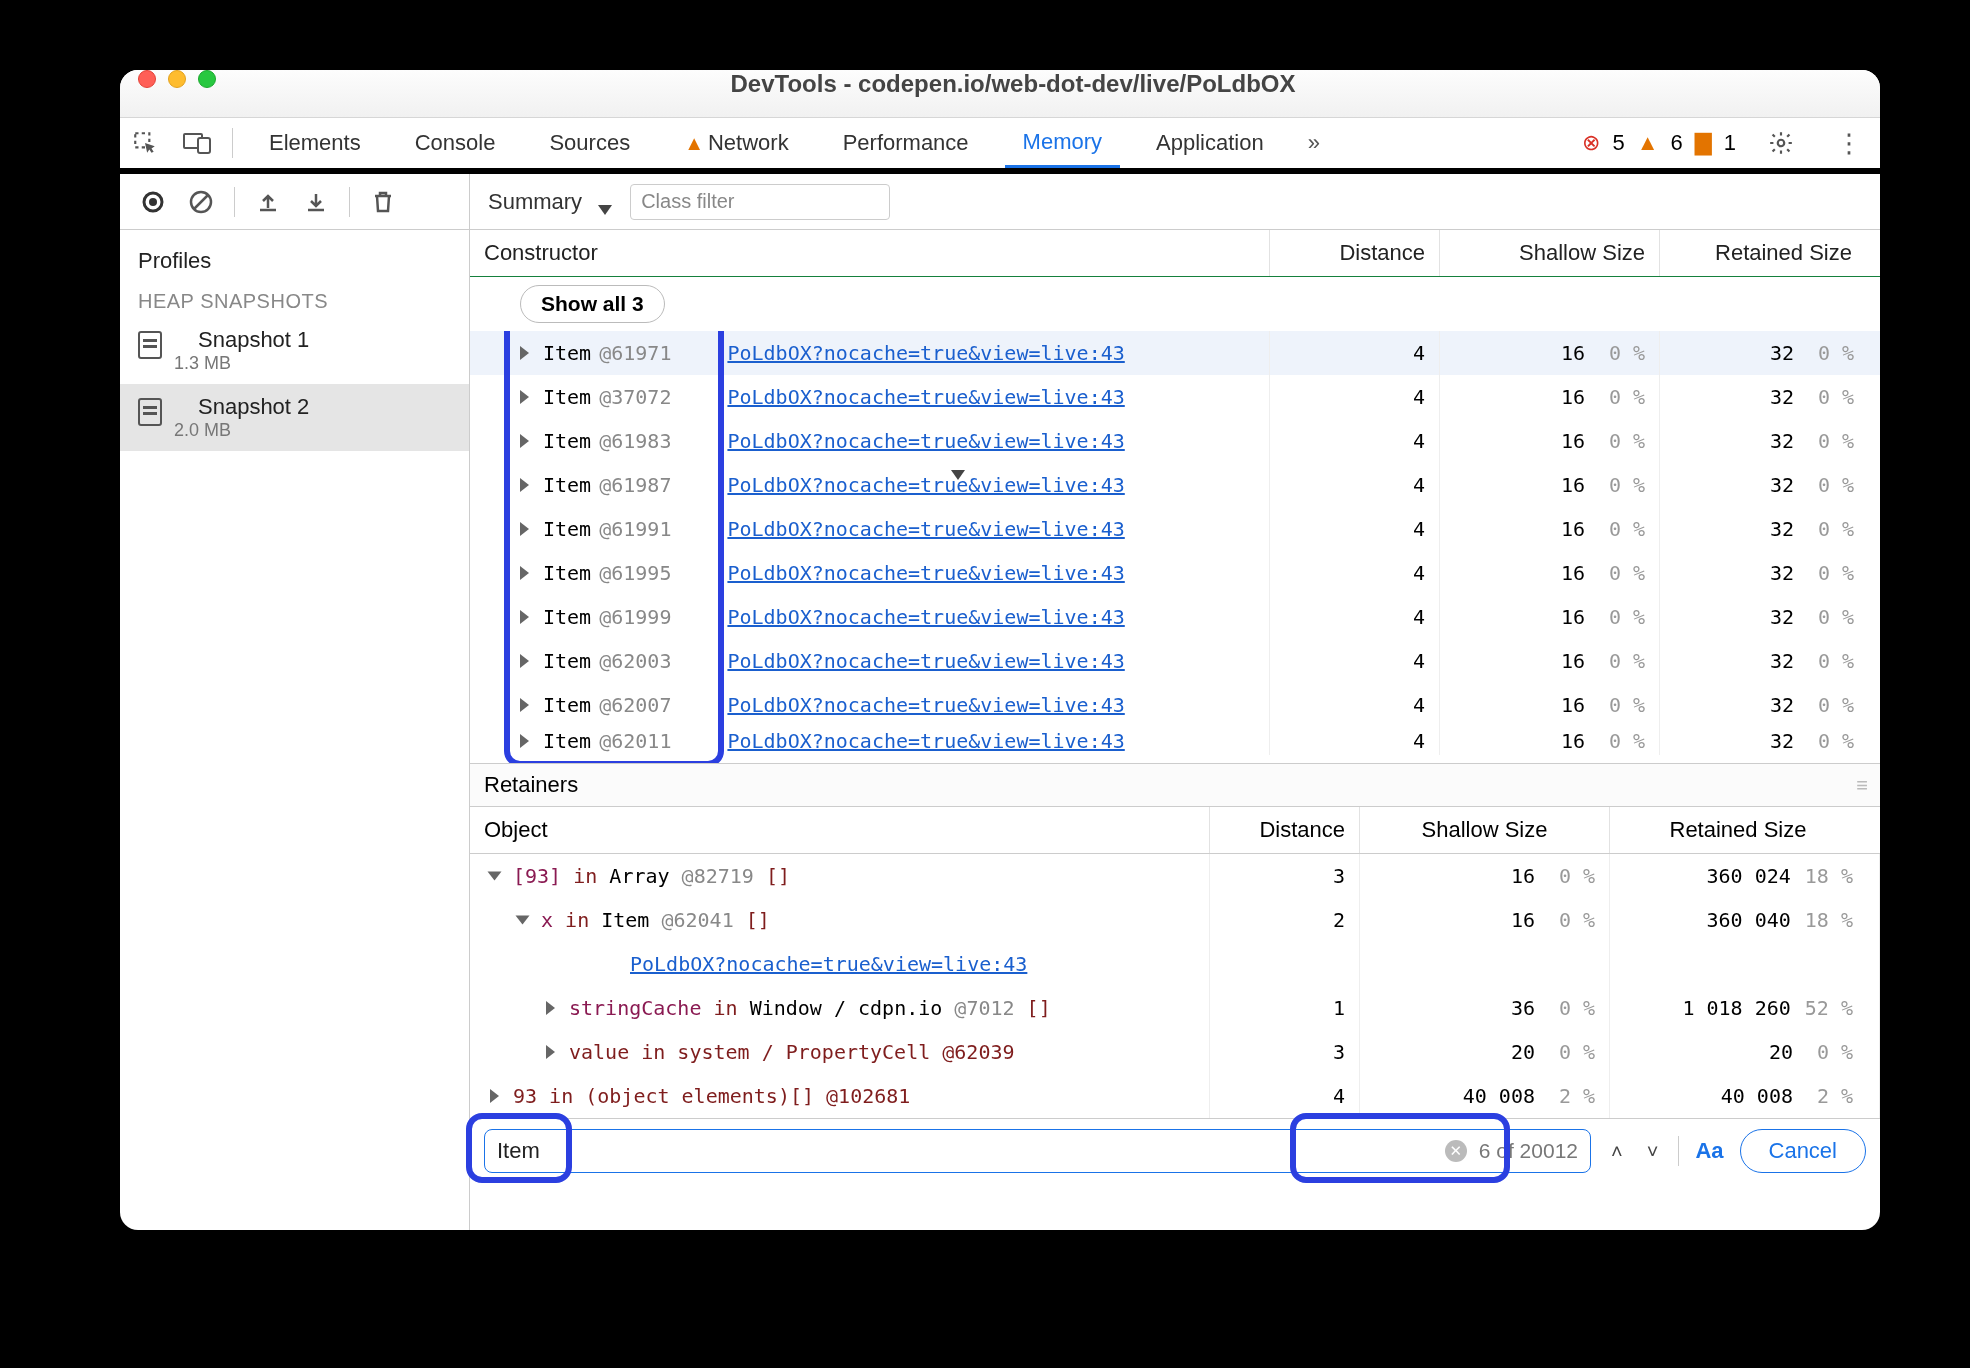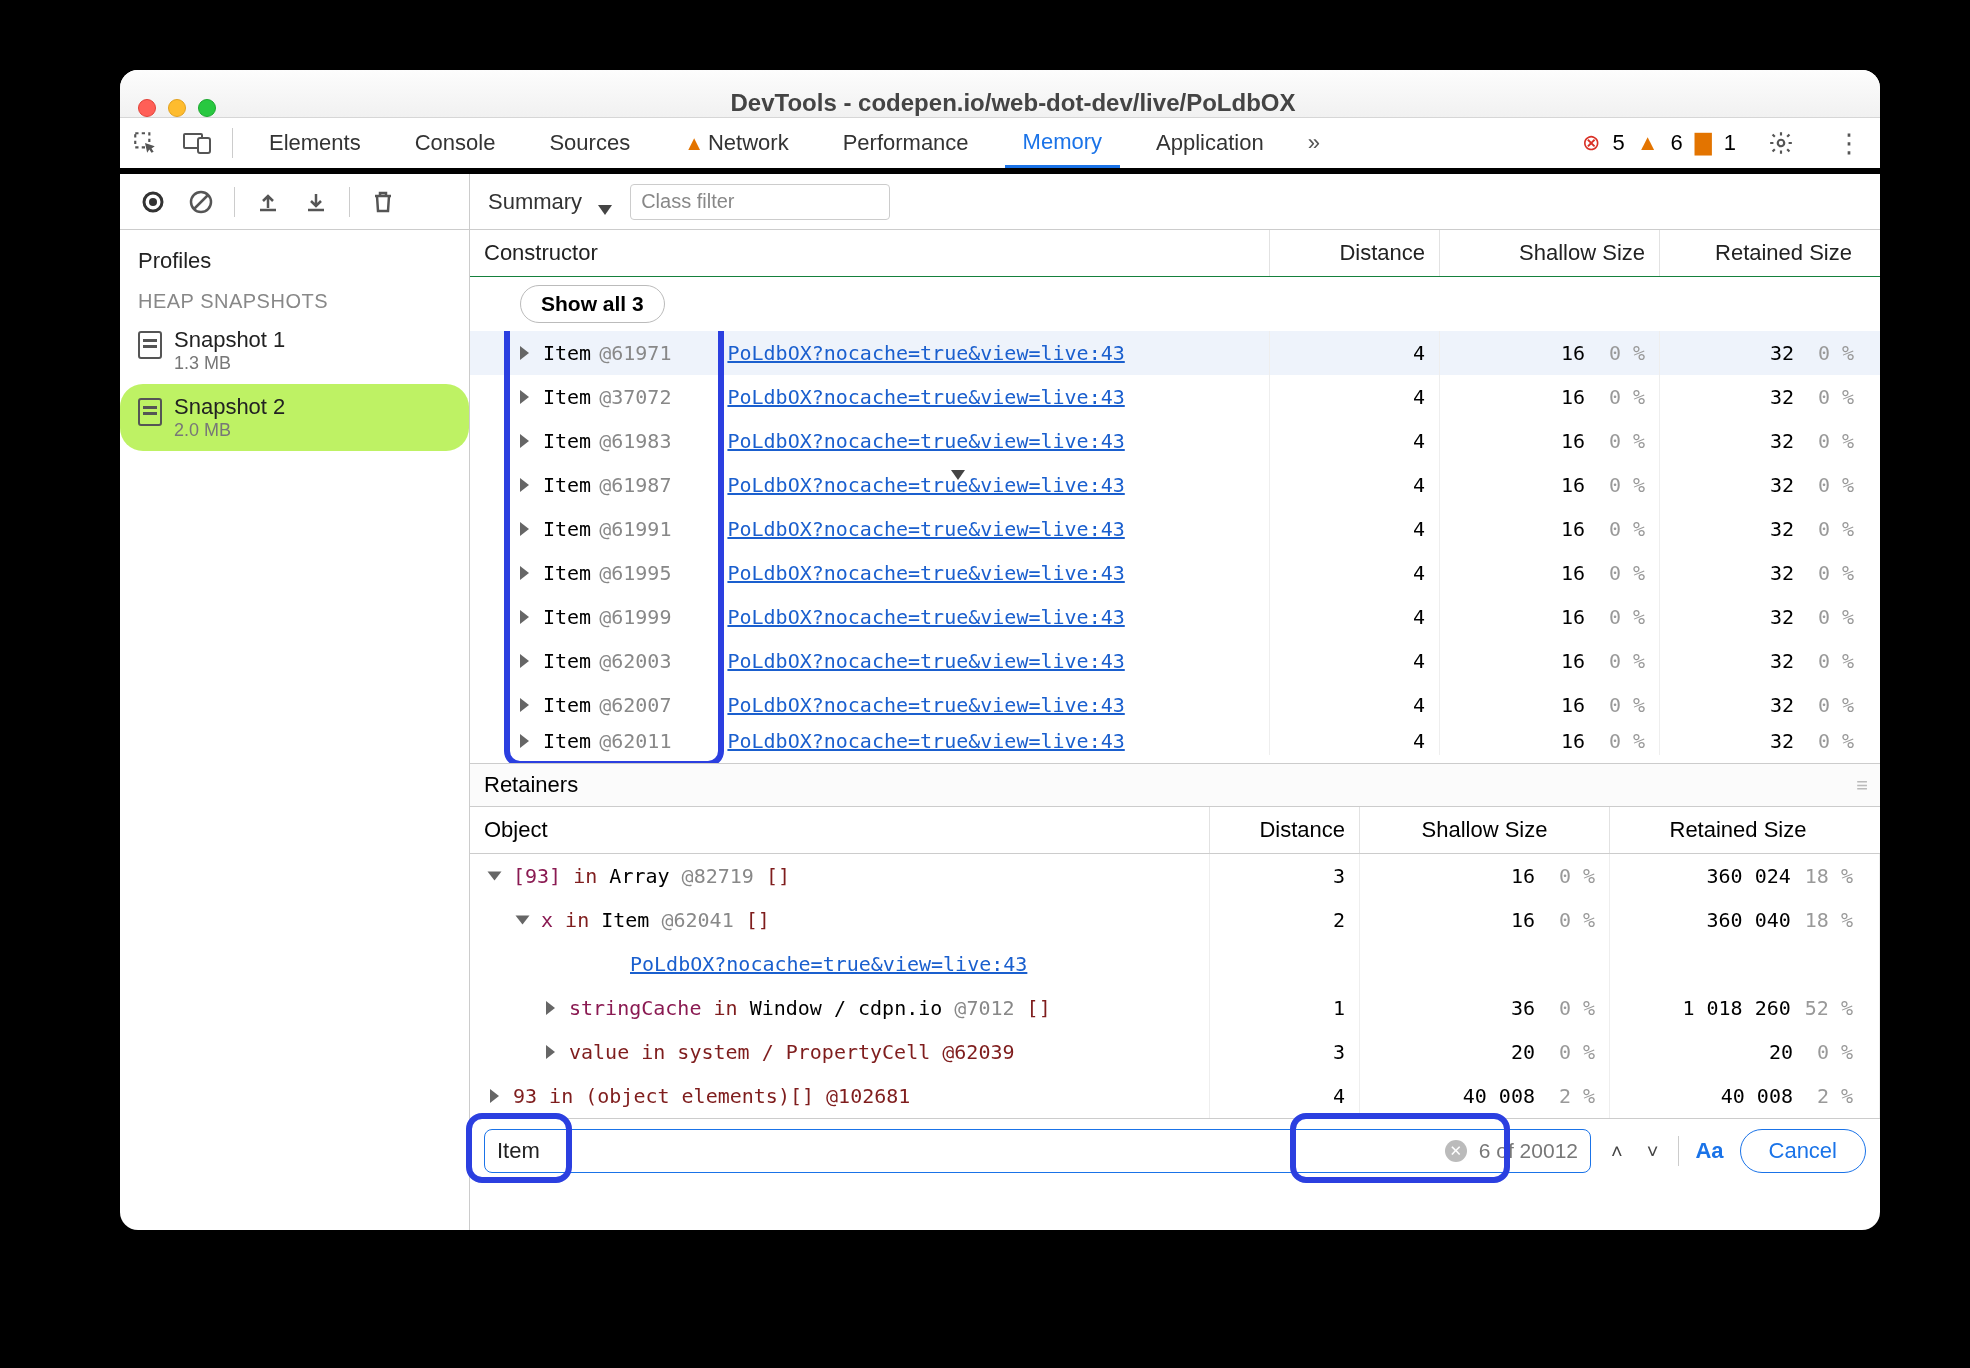--- a/index.html
+++ b/index.html
@@ -3,21 +3,21 @@
 <meta charset="utf-8">
 <style>
   * { box-sizing: border-box; margin: 0; padding: 0; }
   html, body { width: 1970px; height: 1368px; background: #000; font-family: -apple-system, "Helvetica Neue", Arial, sans-serif; }
   .window {
     position: absolute; left: 120px; top: 70px; width: 1760px; height: 1160px;
     background: #fff; border-radius: 18px; box-shadow: 0 30px 80px rgba(0,0,0,.5);
     display: flex; flex-direction: column; overflow: hidden;
   }
   .titlebar {
-    height: 48px; display: flex; align-items: flex-end; padding: 0 18px;
+    height: 48px; display: flex; align-items: flex-start; padding: 0 18px;
     background: linear-gradient(#fdfdfd,#f1f1f1); border-bottom: 1px solid #d6d6d6;
   }
   .traffic { display: flex; gap: 12px; margin-right: 18px; }
   .dot { width: 18px; height: 18px; border-radius: 50%; }
   .dot.red { background: #ff5f57; border: 1px solid #e24238; }
   .dot.yellow { background: #febc2e; border: 1px solid #e2a11e; }
   .dot.green { background: #28c840; border: 1px solid #1ca82f; }
   .title { flex: 1; text-align: center; font-weight: 600; color: #444; font-size: 24px; }
 
   .tabbar {
@@ -38,24 +38,24 @@
   .kebab { font-size:26px; color:#555; padding:0 10px; }
 
   .body { flex:1; display:flex; min-height:0; }
   .sidebar { width: 350px; border-right: 1px solid #ccc; display:flex; flex-direction:column; }
   .sb-toolbar { height:56px; display:flex; align-items:center; gap:18px; padding:0 18px; border-bottom:1px solid #ccc; }
   .sb-icon { width:30px; height:30px; display:flex; align-items:center; justify-content:center; color:#555; }
   .vdiv { width:1px; height:30px; background:#ccc; }
   .sb-section-title { font-size:22px; padding:18px 18px 6px; color:#222; }
   .sb-heading { font-size:20px; color:#888; padding:10px 18px 4px; letter-spacing:.5px; }
   .snap { display:flex; gap:12px; padding:10px 18px; align-items:flex-start; cursor:pointer; }
-  .snap.selected { background:#bef264;border-radius:23px; }
+  .snap.selected { background:#e5e5e5; }
   .snap-ic { width:24px; height:28px; border:2px solid #555; border-radius:3px; position:relative; margin-top:4px; }
   .snap-ic::after { content:""; position:absolute; left:3px; right:3px; top:6px; height:3px; background:#555; box-shadow: 0 6px 0 #555; }
-  .snap-name { font-size:22px; color:#222; }
+  .snap-name { font-size:22px; color:#222;margin-left:24px; }
   .snap-size { font-size:18px; color:#777; }
 
   .main { flex:1; display:flex; flex-direction:column; min-width:0; }
   .main-toolbar { height:56px; display:flex; align-items:center; gap:18px; padding:0 18px; border-bottom:1px solid #ccc; }
   .select-like { display:flex; align-items:flex-end; gap:16px; font-size:22px; color:#333; }
   .tri-down { width:0; height:0; border-left:7px solid transparent; border-right:7px solid transparent; border-top:10px solid #444; }
   .class-filter { width:260px; height:36px; border:1px solid #ccc; border-radius:4px; padding:0 10px; font-size:20px; color:#888; display:flex; align-items:center; background:#fff; }
   .allobj { display:flex; align-items:center; gap: 520px; flex-direction: column; }
 
   .grid-head, .row {

